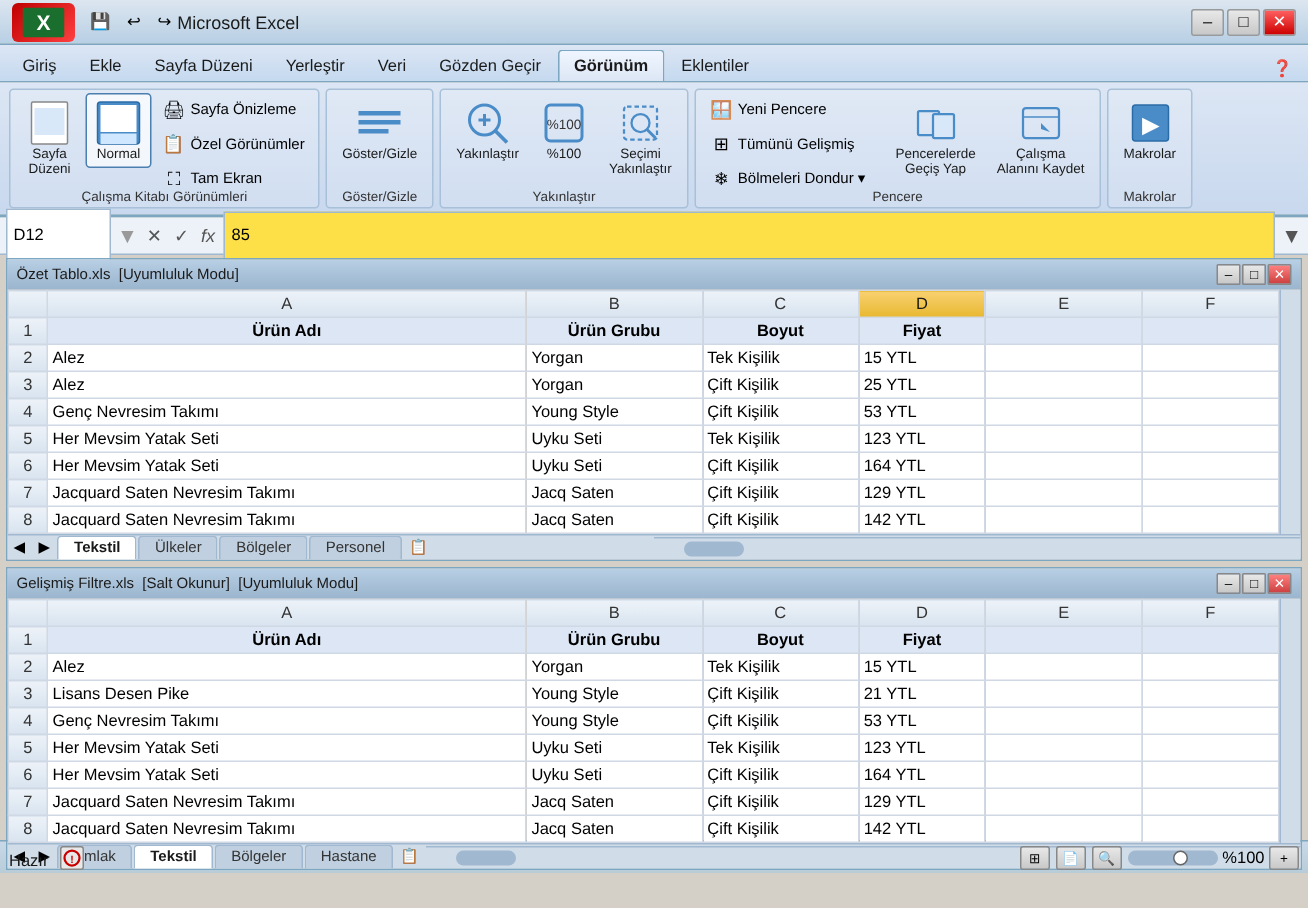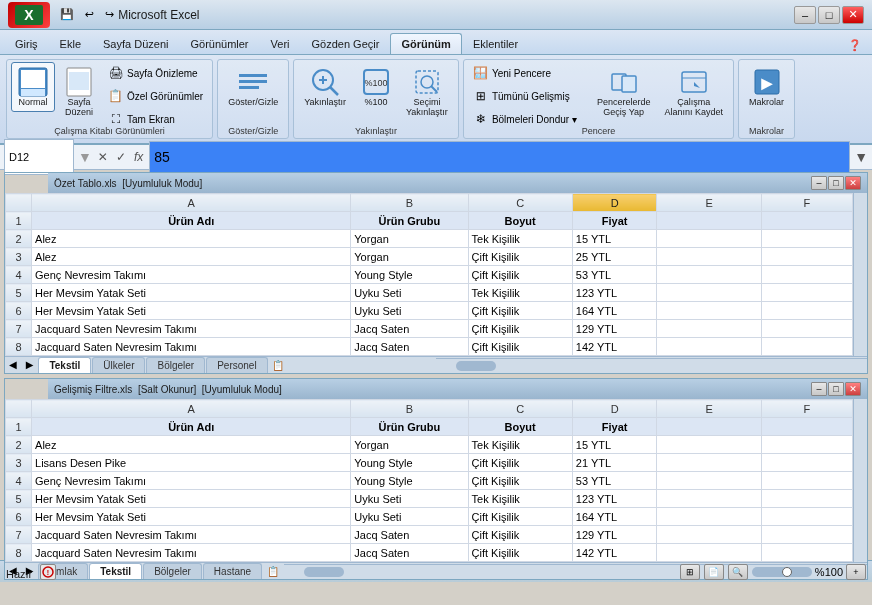--- a/index.html
+++ b/index.html
@@ -31,22 +31,22 @@
 
     .ribbon-btn-small { display: flex; align-items: center; gap: 3px; cursor: pointer; padding: 2px 4px; border-radius: 2px; border: 1px solid transparent; white-space: nowrap; font-size: 10px; }
     .ribbon-btn-small-icon { width: 16px; height: 16px; display: flex; align-items: center; justify-content: center; font-size: 12px; }
     .small-group { display: flex; flex-direction: column; gap: 1px; }
 
     
     .formula-bar { background: #edf2f8; height: 25px; display: flex; align-items: center; padding: 0 4px; border-bottom: 1px solid #a0b8d0; gap: 4px; }
     .cell-ref { width: 70px; height: 36px; border: 1px solid #a0b8d0; background: white; padding: 2px 4px; font-size: 11px; }
     .formula-sep { color: #999; font-size: 14px; }
     .formula-icon { font-size: 12px; color: #555; padding: 0 2px; cursor: pointer; }
-    .formula-input { flex: 1; height: 33px; border: 1px solid #a0b8d0; background: #3b82f6; padding: 2px 4px; font-size: 14px; }
-    .wb-titlebar { background: linear-gradient(to bottom, #b8cfe4, #9ab5ce); height: 20px; display: flex; align-items: center; padding: 0 6px; justify-content: space-between; margin-left: 43px; }
+    .formula-input { flex: 1; height: 33px; border: 1px solid #a0b8d0; background: #fde047; padding: 2px 4px; font-size: 11px; }
+    .wb-titlebar { background: linear-gradient(to bottom, #b8cfe4, #9ab5ce); height: 20px; display: flex; align-items: center; padding: 0 6px; justify-content: space-between; }
     .wb-title { font-size: 10px; color: #1a1a1a; }
     .wb-controls { display: flex; gap: 1px; }
     .wb-btn { width: 16px; height: 14px; background: linear-gradient(to bottom, #e8e8e8, #c8c8c8); border: 1px solid #888; border-radius: 1px; font-size: 9px; display: flex; align-items: center; justify-content: center; cursor: pointer; }
     table.grid { border-collapse: collapse; table-layout: fixed; width: 100%; }
     table.grid th, table.grid td { border: 1px solid #d0d8e4; font-size: 11px; padding: 1px 3px; height: 18px; overflow: hidden; white-space: nowrap; }
     table.grid th { background: linear-gradient(to bottom, #edf2f8, #d8e4f0); color: #333; text-align: center; font-weight: normal; }
     table.grid th.col-header { background: linear-gradient(to bottom, #edf2f8, #d8e4f0); }
     table.grid th.col-header.active { background: linear-gradient(to bottom, #f8d070, #e8b830); color: #1a1a1a; }
     table.grid td { background: white; }
     table.grid td.header-row { background: #dce6f4; font-weight: bold; text-align: center; }
@@ -96,50 +96,50 @@
     <div class="title-btn">–</div>
     <div class="title-btn">□</div>
     <div class="title-btn" style="background:linear-gradient(to bottom,#ff6060,#cc0000);color:white;">✕</div>
   </div>
 </div>
 
 <div class="ribbon-tabs">
   <div class="ribbon-tab">Giriş</div>
   <div class="ribbon-tab">Ekle</div>
   <div class="ribbon-tab">Sayfa Düzeni</div>
-  <div class="ribbon-tab">Görünümler</div>
+  <div class="ribbon-tab">Yerleştir</div>
   <div class="ribbon-tab">Veri</div>
   <div class="ribbon-tab">Gözden Geçir</div>
   <div class="ribbon-tab active">Görünüm</div>
   <div class="ribbon-tab">Eklentiler</div>
   <div class="help-btn">❓</div>
 </div>
 
 <div class="ribbon">
 
   <div class="ribbon-group">
     <div class="ribbon-group-content">
+      <div class="ribbon-btn ribbon-btn-large">
+        <div class="ribbon-btn-icon">
+          <svg width="32" height="32" viewBox="0 0 32 32">
+              <rect x="4" y="2" width="24" height="28" rx="1" fill="white" stroke="#888" stroke-width="1"></rect>
+              <rect x="6" y="6" width="20" height="18" fill="#d8e8f8"></rect>
+            </svg>
+        </div>
+        <div class="ribbon-btn-label">Sayfa<br>Düzeni</div>
+      </div>
       <div class="ribbon-btn ribbon-btn-large active">
         <div class="ribbon-btn-icon">
           <svg width="32" height="32" viewBox="0 0 32 32">
               <rect x="2" y="2" width="28" height="28" rx="2" fill="#4a8cc8" stroke="#2a6ca8" stroke-width="1"></rect>
               <rect x="4" y="4" width="24" height="18" fill="white"></rect>
               <rect x="4" y="23" width="24" height="7" fill="#d0e8ff"></rect>
             </svg>
         </div>
         <div class="ribbon-btn-label">Normal</div>
-      </div>
-      <div class="ribbon-btn ribbon-btn-large">
-        <div class="ribbon-btn-icon">
-          <svg width="32" height="32" viewBox="0 0 32 32">
-              <rect x="4" y="2" width="24" height="28" rx="1" fill="white" stroke="#888" stroke-width="1"></rect>
-              <rect x="6" y="6" width="20" height="18" fill="#d8e8f8"></rect>
-            </svg>
-        </div>
-        <div class="ribbon-btn-label">Sayfa<br>Düzeni</div>
       </div>
       <div class="small-group">
         <div class="ribbon-btn-small">
           <div class="ribbon-btn-small-icon">🖨</div>
           <span>Sayfa Önizleme</span>
         </div>
         <div class="ribbon-btn-small">
           <div class="ribbon-btn-small-icon">📋</div>
           <span>Özel Görünümler</span>
         </div>

